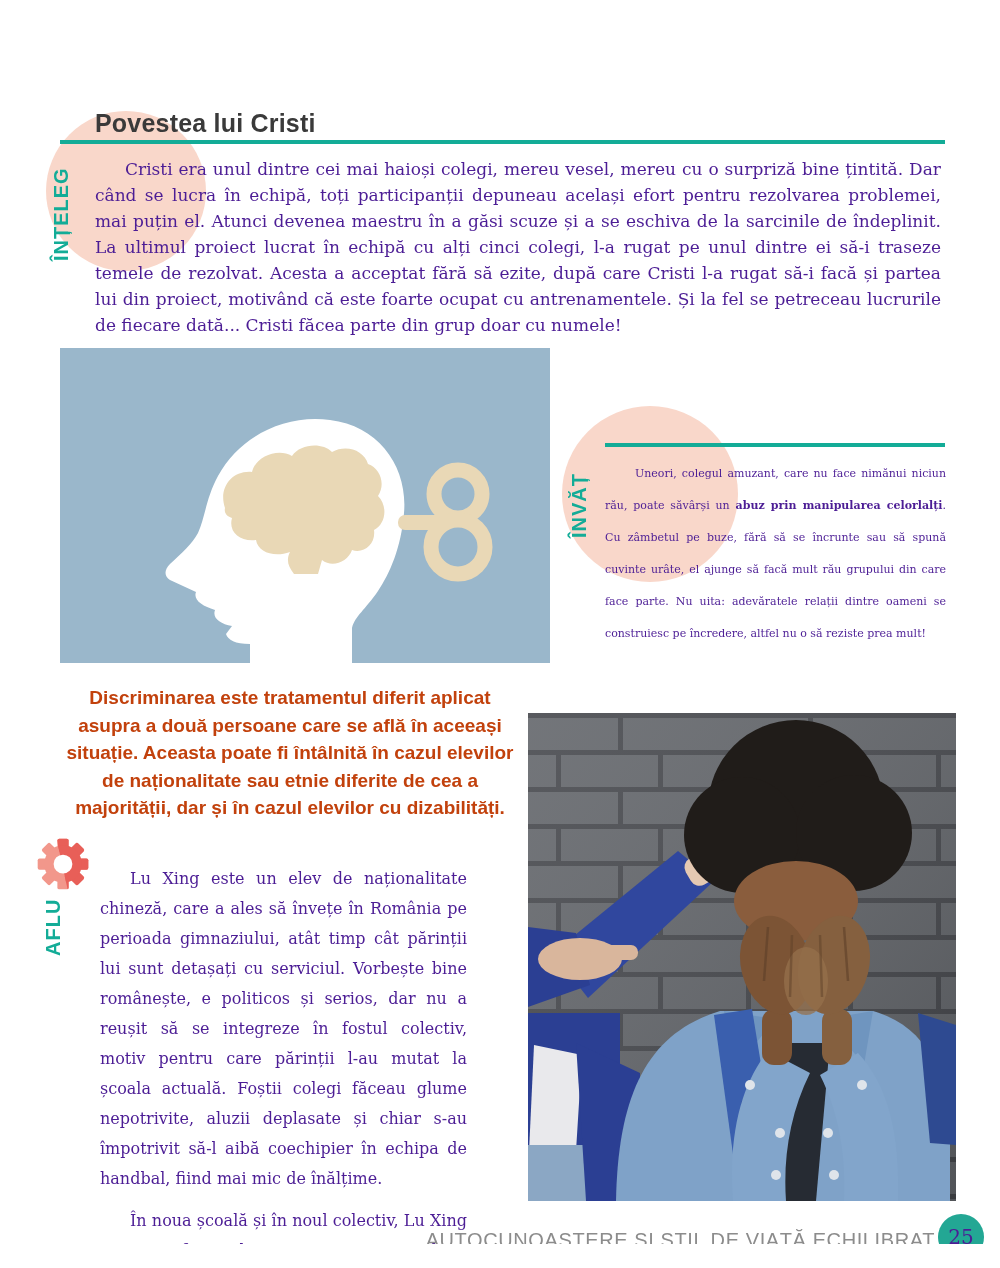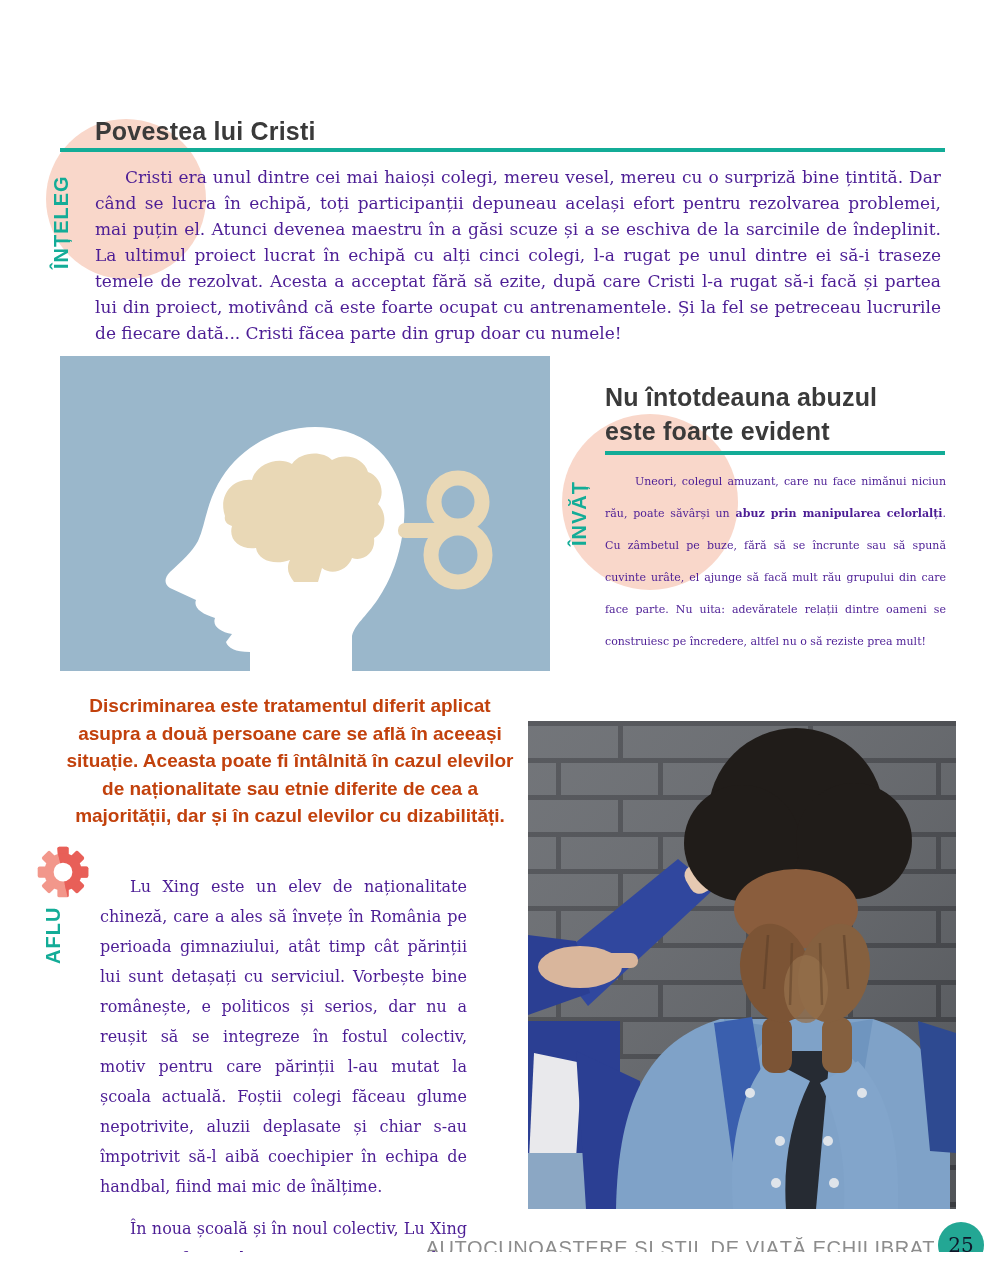--- a/index.html
+++ b/index.html
@@ -1,17 +1,17 @@
 <!DOCTYPE html>
 <html lang="ro"><head>
 <meta charset="utf-8">
 <style>
   html,body{margin:0;padding:0;background:#ffffff;}
   #page{
-    position:relative;width:1000px;height:1236px;margin:16px auto;
+    position:relative;width:1000px;height:1236px;margin:8px auto;
     background:#ffffff;overflow:hidden;
     font-family:"Liberation Sans",sans-serif;
   }
   .abs{position:absolute;}
   
   .blob{border-radius:50%;background:#f9d7ca;z-index:1;}
   
   .h1{
     font-family:"Liberation Sans",sans-serif;font-weight:700;
     font-size:25px;color:#3a3a3a;letter-spacing:0.2px;z-index:3;line-height:34px;
@@ -39,21 +39,21 @@
     font-family:"Liberation Sans",sans-serif;font-weight:700;
     font-size:19px;line-height:27.5px;color:#c2410c;text-align:center;z-index:3;
   }
   
   .footer-text{
     font-size:20px;color:#8c8c8c;letter-spacing:0.6px;z-index:3;
   }
   .page-circle{
     width:46px;height:46px;border-radius:50%;background:#23a794;
     display:flex;align-items:center;justify-content:center;z-index:3;
-    font-family:"DejaVu Serif",serif;font-size:20px;color:#0f172a;
+    font-family:"DejaVu Serif",serif;font-size:20px;color:#4c1d95;
   }
   svg{display:block;}
 </style>
 </head>
 <body>
 
 <div id="page">
 
   <div class="abs blob" style="left:46px;top:103px;width:160px;height:160px;"></div>
   <div class="abs h1" style="left:95px;top:98px;">Povestea lui Cristi</div>
@@ -99,24 +99,20 @@
         C 180 194 168 184 172 170
         C 166 168 164 164 165 160 Z"></path>
 
       <rect x="338" y="167" width="48" height="15" rx="7" fill="#e9d8b6"></rect>
       <circle cx="398" cy="146" r="24" fill="none" stroke="#e9d8b6" stroke-width="15"></circle>
       <circle cx="398" cy="199" r="27" fill="none" stroke="#e9d8b6" stroke-width="15"></circle>
     </svg>
   </div>
 
   <div class="abs blob" style="left:562px;top:398px;width:176px;height:176px;"></div>
-  <div class="abs h1" style="left:605px;top:364px;width:360px;">
-    <div>Nu întotdeauna abuzul</div>
-    <div>este foarte evident</div>
-  </div>
   <div class="abs rule" style="left:605px;top:435px;width:340px;"></div>
   <div class="abs vbadge" style="left:568px;top:452px;height:92px;">ÎNVĂȚ</div>
   <div class="abs body-text p2" style="left:605px;top:450px;">
     <p><span>Uneori, colegul amuzant, care nu face nimănui niciun rău, poate săvârși un </span><span class="bold-inline">abuz prin manipularea celorlalți</span><span>. Cu zâmbetul pe buze, fără să se încrunte sau să spună cuvinte urâte, el ajunge să facă mult rău grupului din care face parte. Nu uita: adevăratele relații dintre oameni se construiesc pe încredere, altfel nu o să reziste prea mult!</span></p>
   </div>
 
   <div class="abs definition" style="left:58px;top:676px;width:464px;">Discriminarea este tratamentul diferit aplicat asupra a două persoane care se află în aceeași situație. Aceasta poate fi întâlnită în cazul elevilor de naționalitate sau etnie diferite de cea a majorității, dar și în cazul elevilor cu dizabilități.</div>
 
   <div class="abs" style="left:33px;top:826px;z-index:3;">
     <svg width="60" height="60" viewBox="0 0 64 64">

